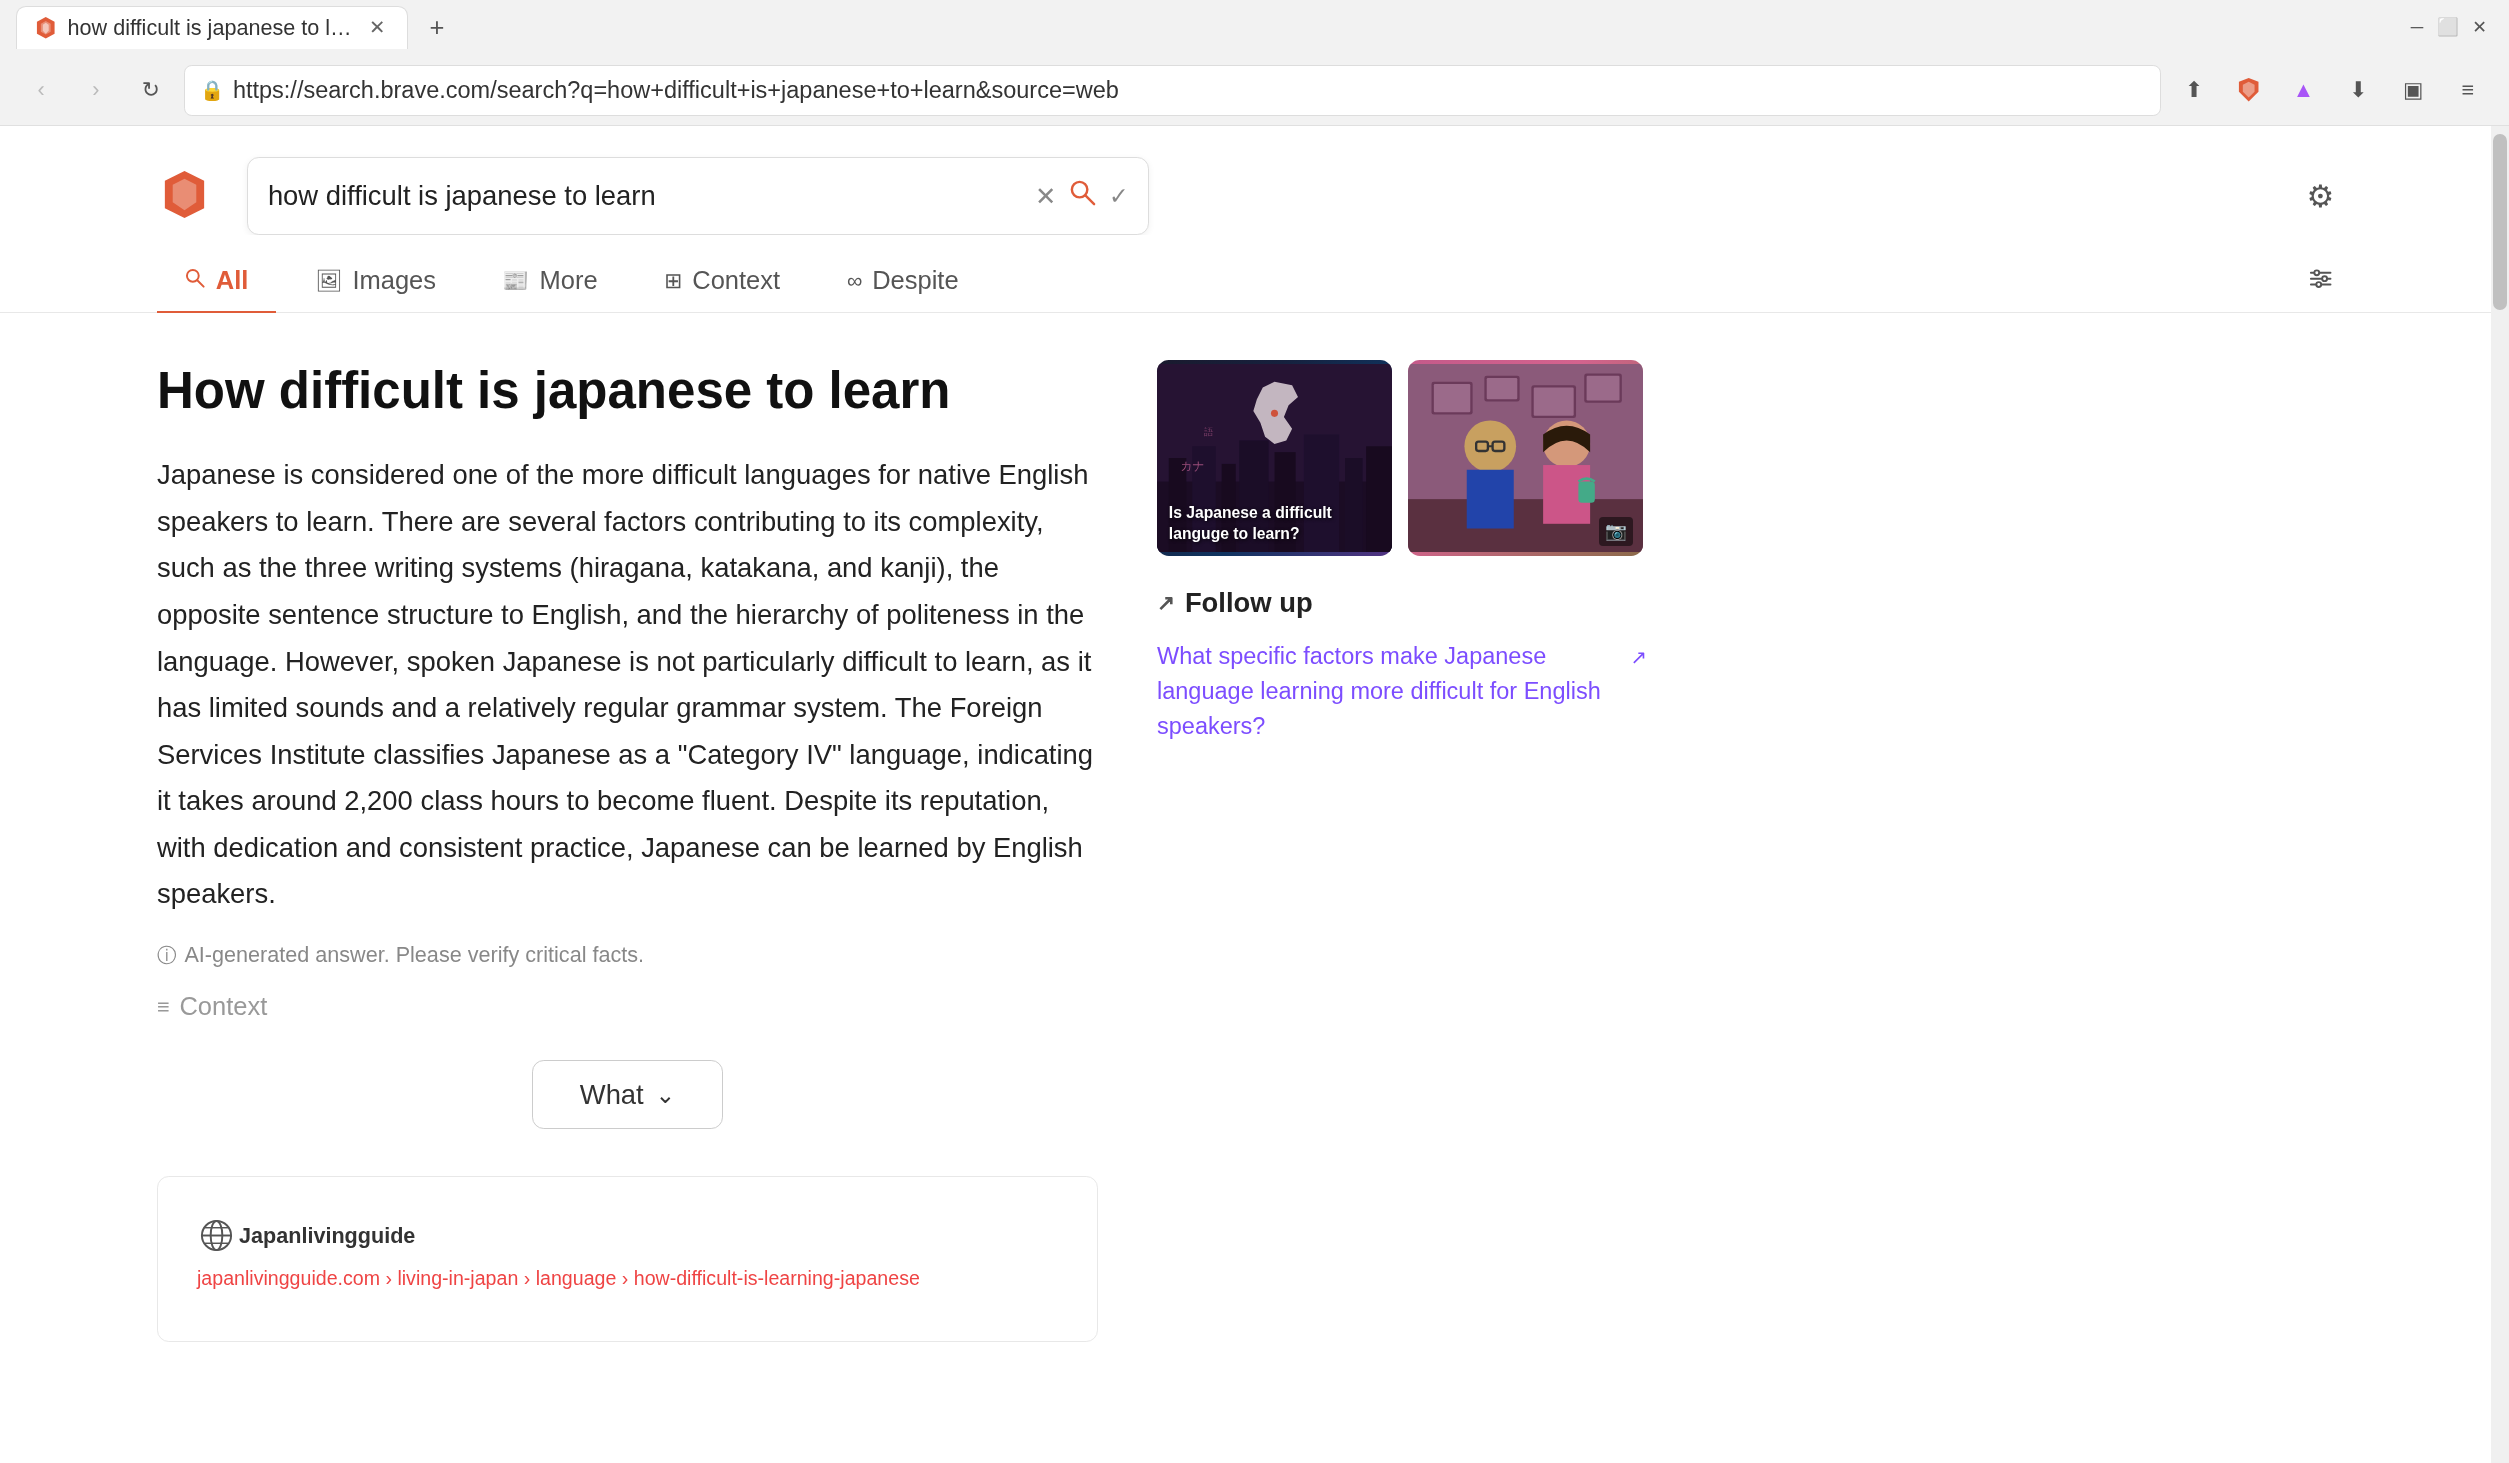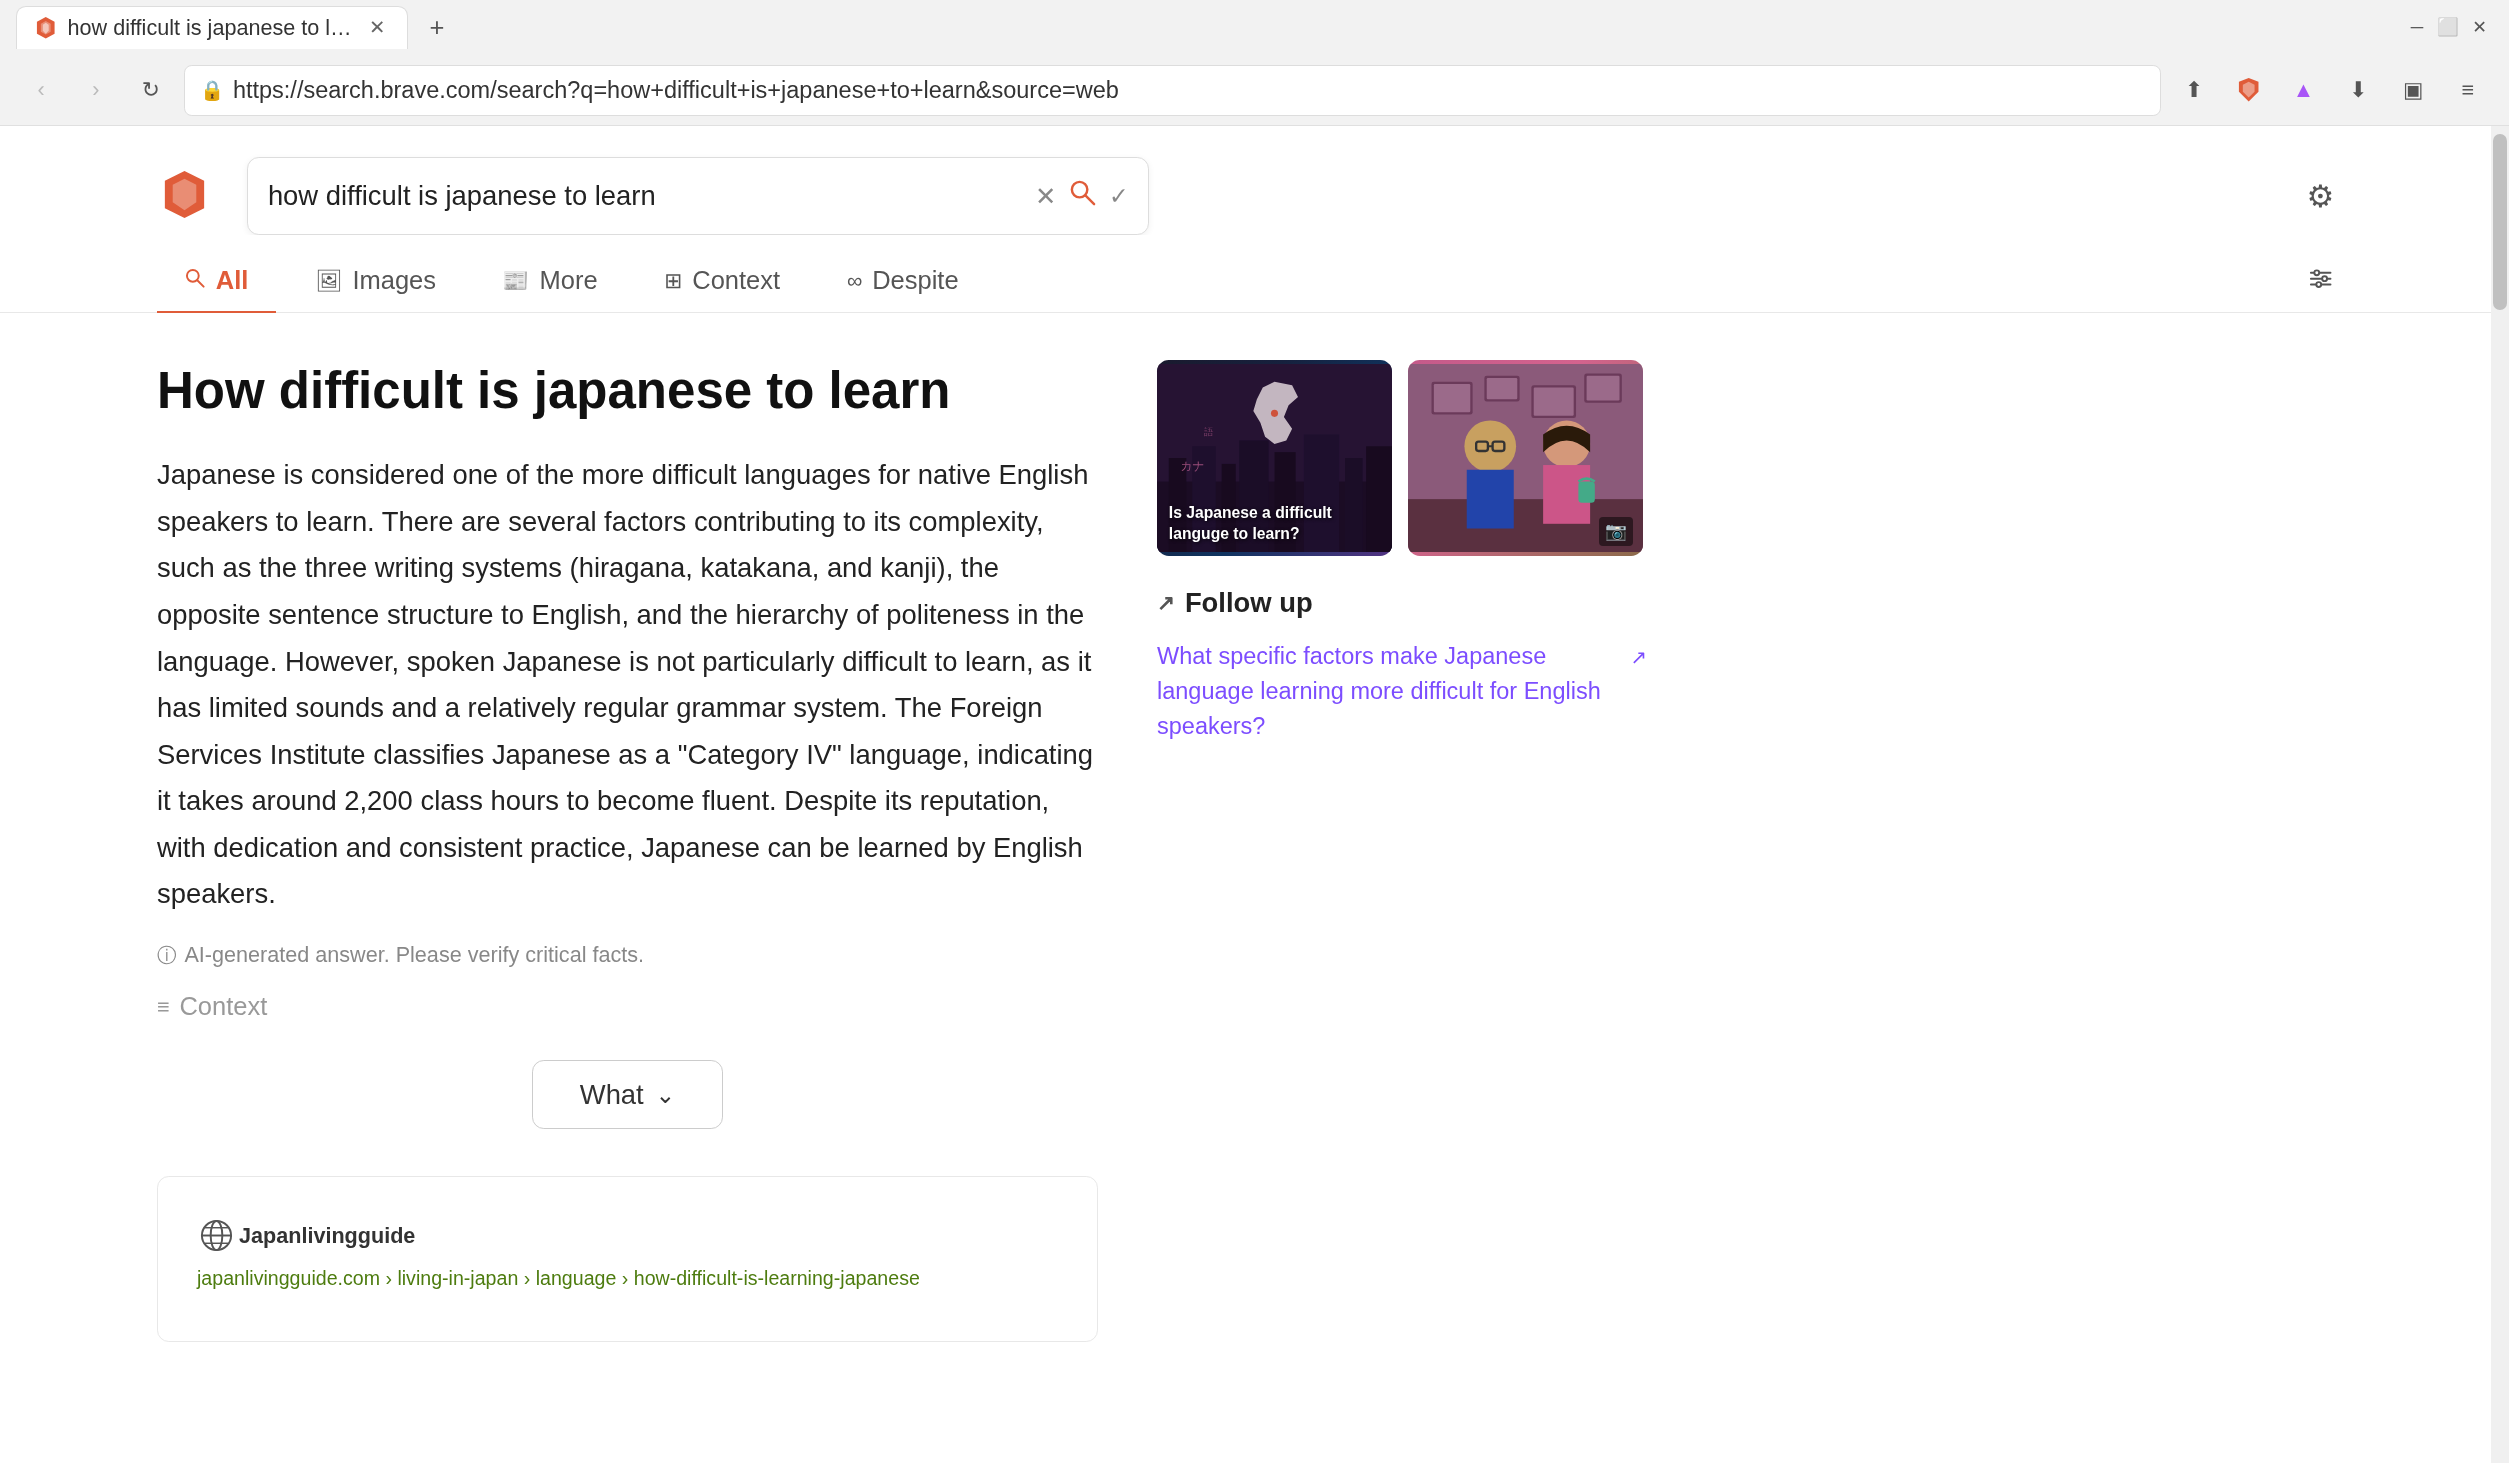--- a/index.html
+++ b/index.html
@@ -69,21 +69,21 @@
 
     .more-btn-wrapper { display: flex; justify-content: center; margin-bottom: 47px; }
     .more-btn { display: flex; align-items: center; gap: 11.8px; border: 1.5px solid #ccc; border-radius: 11.8px; padding: 17.6px 47px; font-size: 27.4px; color: #333; cursor: pointer; background: white; }
     .more-arrow { font-size: 23.5px; }
 
     
     .search-result { background: white; border: 1px solid #e8e8e8; border-radius: 11.8px; padding: 39px; margin-bottom: 23.5px; }
     .result-meta { display: flex; align-items: center; gap: 3px; margin-bottom: 11.8px; }
     .result-favicon { width: 39px; height: 39px; display: flex; align-items: center; justify-content: center; font-size: 27.4px; color: #555; }
     .result-domain { font-size: 21.6px; color: #333; font-weight: 600; }
-    .result-url { font-size: 19.6px; color: #4d7c0f; margin-bottom: 11.8px; }
+    .result-url { font-size: 19.6px; color: #ef4444; margin-bottom: 11.8px; }
 
     
     .right-col { width: 490px; flex-shrink: 0; }
     .images-row { display: flex; gap: 15.7px; margin-bottom: 31px; }
     .result-image { border-radius: 11.8px; overflow: hidden; position: relative; }
     .result-image-1 { width: 235px; height: 196px; background: linear-gradient(135deg, #1a1a2e 0%, #16213e 30%, #0f3460 60%, #533483 100%); display: flex; align-items: flex-end; padding: 11.8px; }
     .result-image-2 { width: 235px; height: 196px; background: linear-gradient(135deg, #c45a8a 0%, #d4638e 40%, #8b6b4a 100%); display: flex; align-items: flex-end; padding: 11.8px; position: relative; }
     .image-text-overlay { color: white; font-size: 17.6px; font-weight: 600; text-shadow: 1px 1px 3.9px rgba(0,0,0,0.8); line-height: 1.3; }
     .image-camera-icon { position: absolute; bottom: 9.8px; right: 9.8px; background: rgba(0,0,0,0.5); border-radius: 3.9px; padding: 3.9px 5.9px; color: white; font-size: 17.6px; }
 

